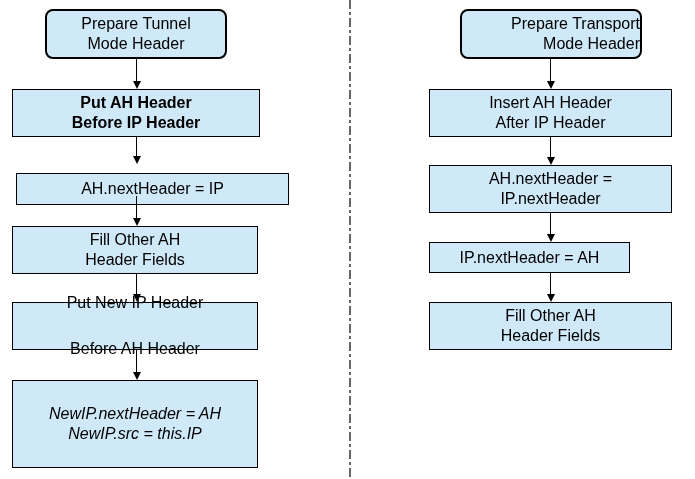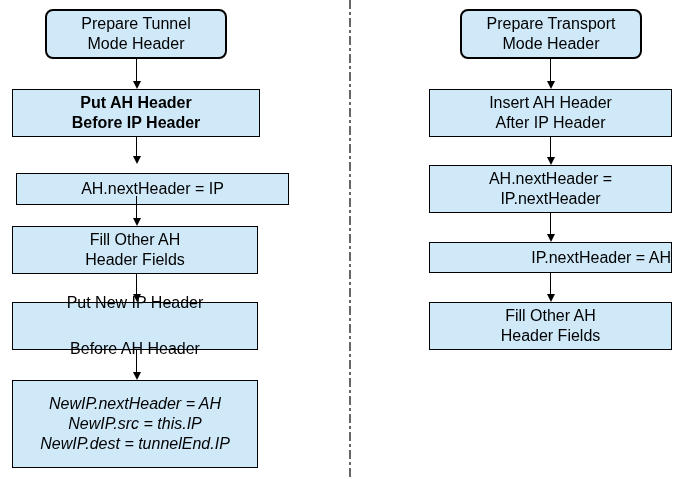--- a/index.html
+++ b/index.html
@@ -116,30 +116,29 @@
     </div>
 
     <div class="arrow" style="left:132px; top:350px; height:30px;">
       <div class="arrow-line"></div>
       <div class="arrow-head"></div>
     </div>
 
     <div class="node" style="left:12px; top:380px; width:246px; height:88px;font-style:italic;">
       <span>NewIP.nextHeader = AH</span>
       <span>NewIP.src = this.IP</span>
-      <span>NewIP.dest = tunnelEnd.IP</span>
     </div>
 
   </div>
 
   <div class="divider"></div>
 
   <div>
 
-    <div class="node start" style="left:460px; top:9px; width:182px; height:50px;">
+    <div class="node start" style="left:460px; top:9px; width:182px; height:50px;align-items:flex-end;">
       <span>Prepare Transport</span>
       <span>Mode Header</span>
     </div>
 
     <div class="arrow" style="left:546px; top:59px; height:30px;">
       <div class="arrow-line"></div>
       <div class="arrow-head"></div>
     </div>
 
     <div class="node" style="left:429px; top:89px; width:243px; height:48px;">
@@ -155,21 +154,21 @@
     <div class="node" style="left:429px; top:165px; width:243px; height:48px;">
       <span>AH.nextHeader =</span>
       <span>IP.nextHeader</span>
     </div>
 
     <div class="arrow" style="left:546px; top:213px; height:29px;">
       <div class="arrow-line"></div>
       <div class="arrow-head"></div>
     </div>
 
-    <div class="node" style="left:429px; top:242px; width:243px; height:31px;align-items:flex-end;">
+    <div class="node" style="left:429px; top:242px; width:201px; height:31px;">
       <span>IP.nextHeader = AH</span>
     </div>
 
     <div class="arrow" style="left:546px; top:273px; height:29px;">
       <div class="arrow-line"></div>
       <div class="arrow-head"></div>
     </div>
 
     <div class="node" style="left:429px; top:302px; width:243px; height:48px;">
       <span>Fill Other AH</span>

